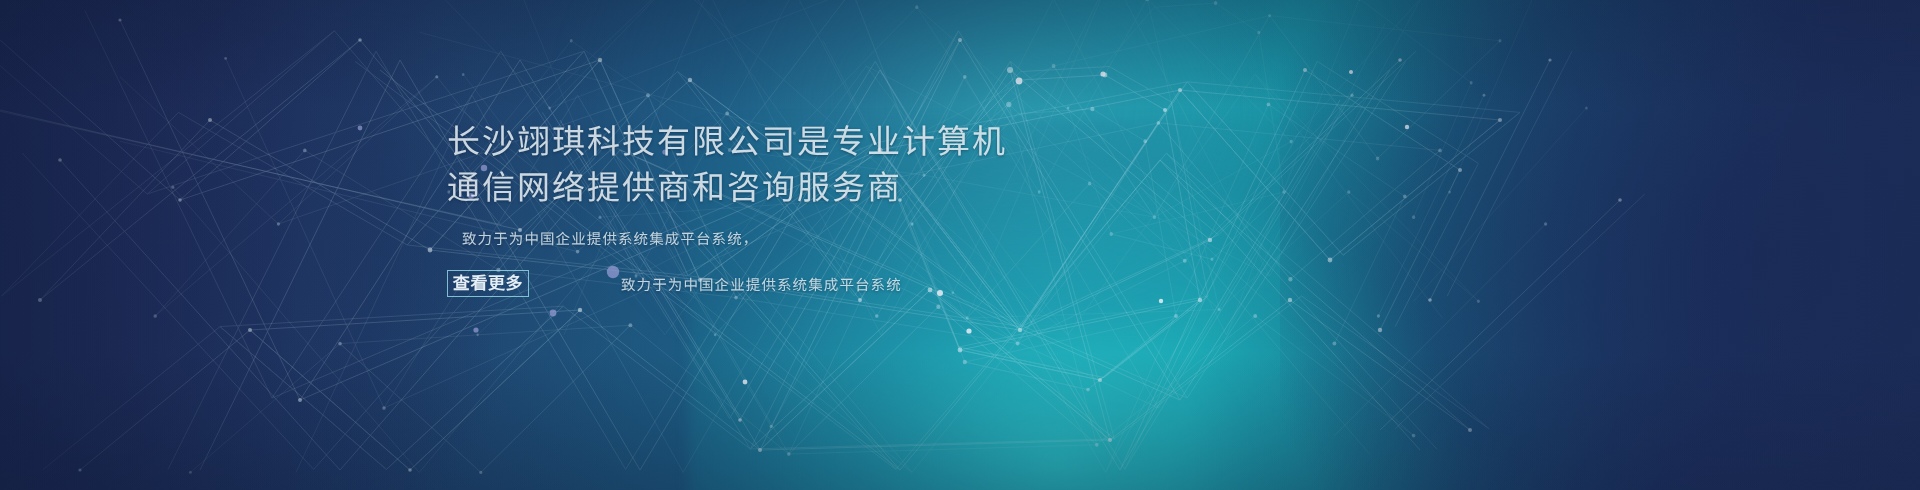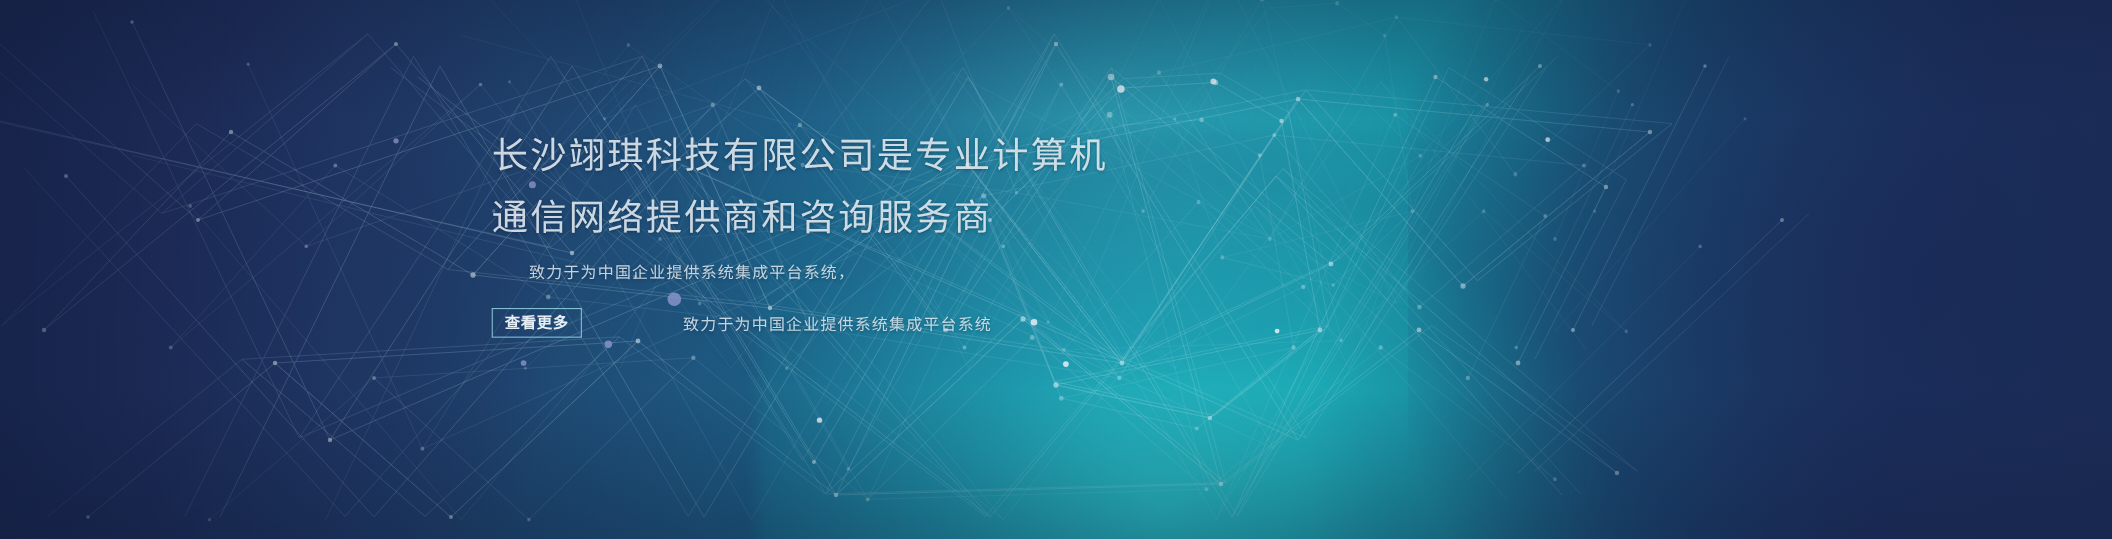--- a/index.html
+++ b/index.html
@@ -86,44 +86,44 @@
   }
   .headline{
     font-size:33px;
     line-height:44px;
     letter-spacing:2.0px;
     color:rgba(233,241,246,0.86);
     font-weight:400;
     text-shadow:0 1px 3px rgba(8,24,48,0.42);
     white-space:nowrap;
   }
-  .headline.l2{margin-top:12px;}
+  .headline.l2{margin-top:2px;}
 
   .sub1{
     margin-top:18px;
-    margin-left:34px;
+    margin-left:15px;
     font-size:14.5px;
     line-height:22px;
     letter-spacing:1.1px;
     color:rgba(226,238,244,0.84);
     text-shadow:0 1px 3px rgba(8,24,48,0.42);
     white-space:nowrap;
   }
   .row{
     margin-top:20px;
     display:flex;
     align-items:center;
   }
   .more-btn{
     width:82px;
     height:27px;
     border:1px solid rgba(150,220,232,0.82);
     background:transparent;
     color:rgba(240,248,252,0.95);
-    font-size:14px;
+    font-size:17px;
     letter-spacing:0.6px;
     font-weight:700;
     line-height:25px;
     text-align:center;
     cursor:pointer;
     font-family:"Liberation Sans","DejaVu Sans",sans-serif;
     padding:0;
   }
   .sub2{
     margin-left:92px;

